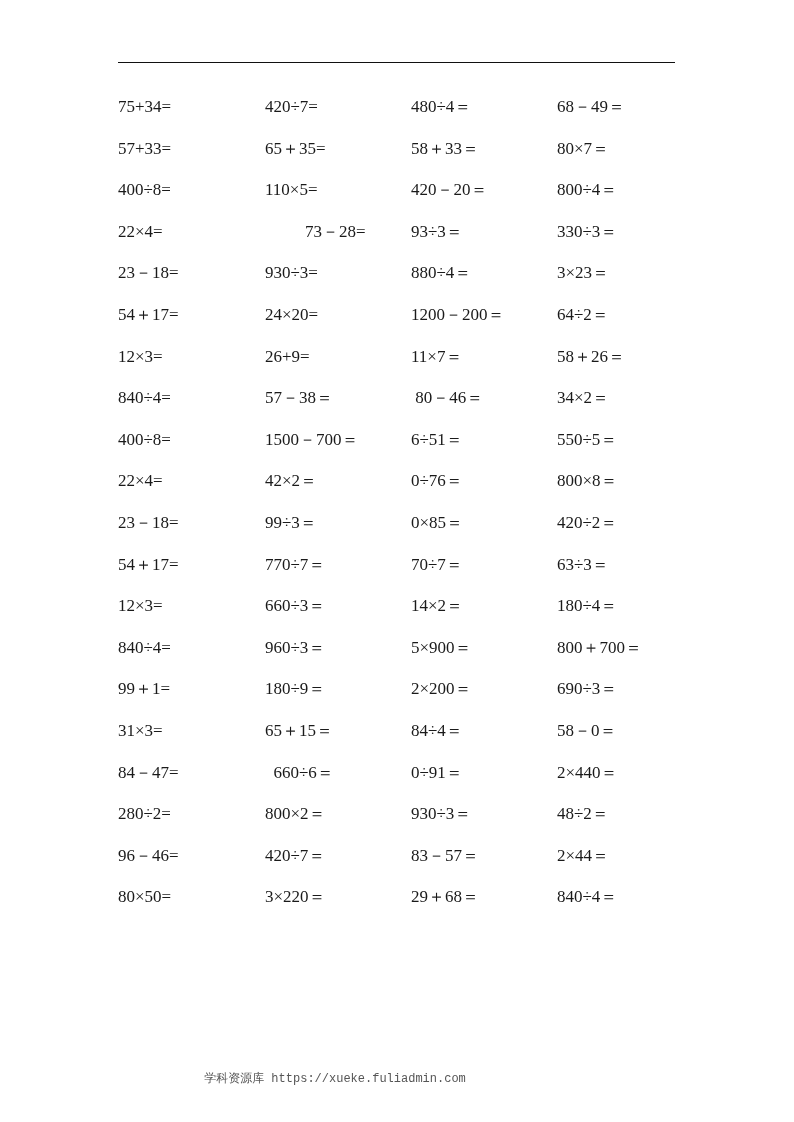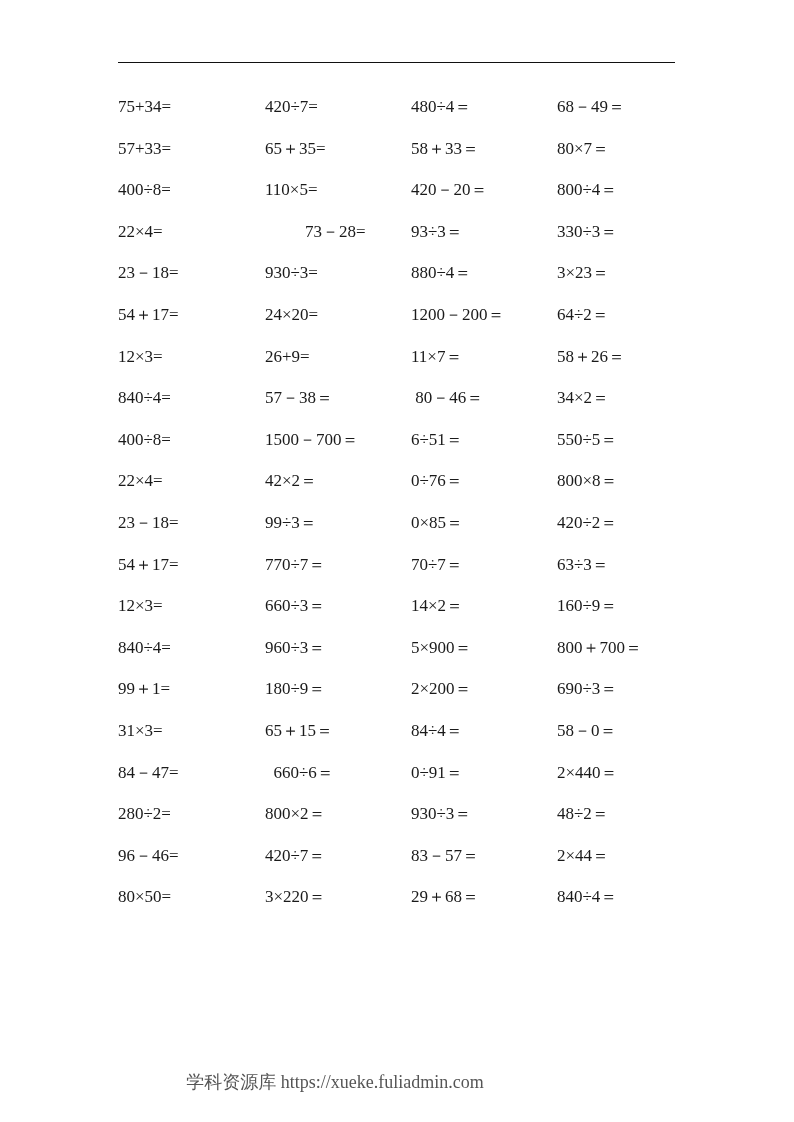--- a/index.html
+++ b/index.html
@@ -44,22 +44,22 @@
     .c0 { left: 0px; }
     .c1 { left: 147px; }
     .c2 { left: 293px; }
     .c3 { left: 439px; }
     .footer {
       position: absolute;
       left: 0;
       width: 670px;
       top: 1070px;
       text-align: center;
-      font-family: Liberation Serif, serif;
-      font-size: 18px;
+      font-family: Liberation Mono, monospace;
+      font-size: 12px;
       color: #555;
     }
   </style>
 </head>
 <body>
 
 <div class="top-rule"></div>
 
 <div class="grid" id="grid">
     <div class="row">
@@ -131,21 +131,21 @@
     <div class="row">
       <span class="cell c0" style="white-space: pre;">54＋17=</span>
       <span class="cell c1" style="white-space: pre;">770÷7＝</span>
       <span class="cell c2" style="white-space: pre;">70÷7＝</span>
       <span class="cell c3" style="white-space: pre;">63÷3＝</span>
     </div>
     <div class="row">
       <span class="cell c0" style="white-space: pre;">12×3=</span>
       <span class="cell c1" style="white-space: pre;">660÷3＝</span>
       <span class="cell c2" style="white-space: pre;">14×2＝</span>
-      <span class="cell c3" style="white-space: pre;">160÷9＝</span>
+      <span class="cell c3" style="white-space: pre;">180÷4＝</span>
     </div>
     <div class="row">
       <span class="cell c0" style="white-space: pre;">840÷4=</span>
       <span class="cell c1" style="white-space: pre;">960÷3＝</span>
       <span class="cell c2" style="white-space: pre;">5×900＝</span>
       <span class="cell c3" style="white-space: pre;">800＋700＝</span>
     </div>
     <div class="row">
       <span class="cell c0" style="white-space: pre;">99＋1=</span>
       <span class="cell c1" style="white-space: pre;">180÷9＝</span>

